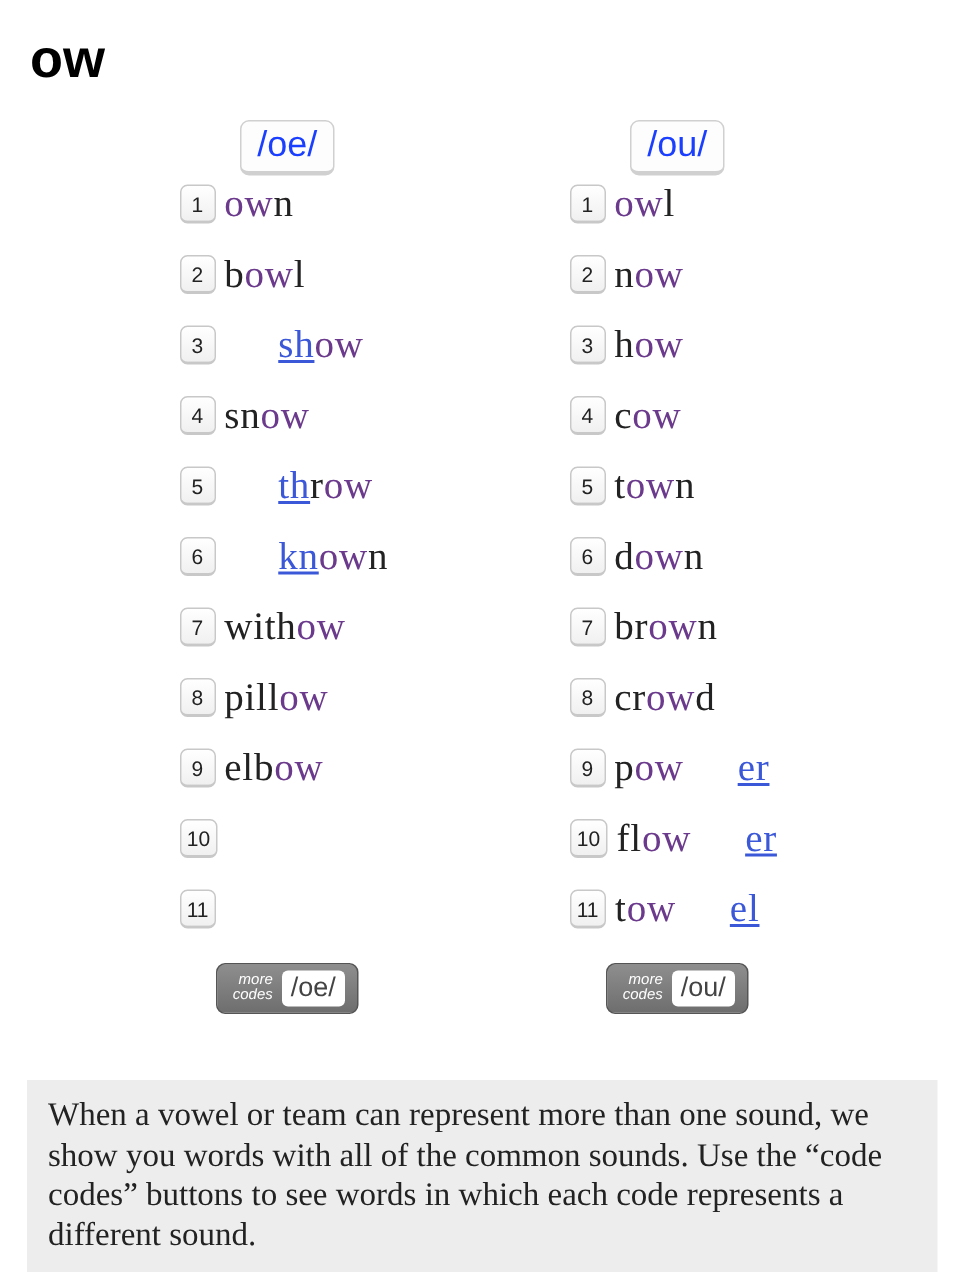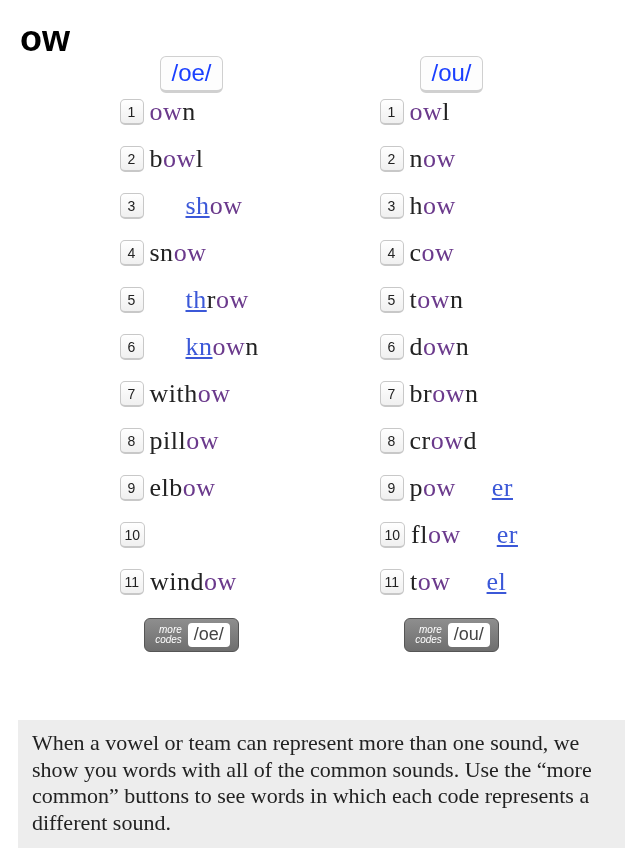--- a/index.html
+++ b/index.html
@@ -17,21 +17,21 @@
     left: 20px;
     font-family: Arial, Helvetica, sans-serif;
     font-size: 36px;
     font-weight: bold;
     color: #000;
   }
   .columns {
     display: flex;
     justify-content: center;
     gap: 60px;
-    padding-top: 56px;
+    padding-top: 80px;
   }
   .col {
     display: flex;
     flex-direction: column;
     align-items: flex-start;
     width: 200px;
   }
   .phoneme-header {
     align-self: center;
     background: #fdfdfd;
@@ -166,21 +166,20 @@
       </div>
       <div class="word-row">
         <span class="num-badge">9</span>
         <span class="word"><span class="seg-black">elb</span><span class="seg-purple">ow</span></span>
       </div>
       <div class="word-row">
         <span class="num-badge">10</span>
       </div>
       <div class="word-row">
         <span class="num-badge">11</span>
-        <span class="word"><span class="seg-black">wind</span><span class="seg-purple">ow</span></span>
       </div>
       <div class="more-codes-btn">
         <span class="more-codes-label">more<br>codes</span>
         <span class="more-codes-phon">/oe/</span>
       </div>
     </div>
     <div class="col">
       <div class="phoneme-header">/ou/</div>
       <div class="word-row">
         <span class="num-badge">1</span>
@@ -226,13 +225,13 @@
         <span class="num-badge">11</span>
         <span class="word"><span class="seg-black">t</span><span class="seg-purple">ow</span><span class="seg-link">el</span></span>
       </div>
       <div class="more-codes-btn">
         <span class="more-codes-label">more<br>codes</span>
         <span class="more-codes-phon">/ou/</span>
       </div>
     </div>
   </div>
 
-<div class="footer-note">When a vowel or team can represent more than one sound, we show you words with all of the common sounds. Use the “more common” buttons to see words in which each code represents a different sound.</div>
+<div class="footer-note">When a vowel or team can represent more than one sound, we show you words with all of the common sounds. Use the “code codes” buttons to see words in which each code represents a different sound.</div>
 
 </body></html>

